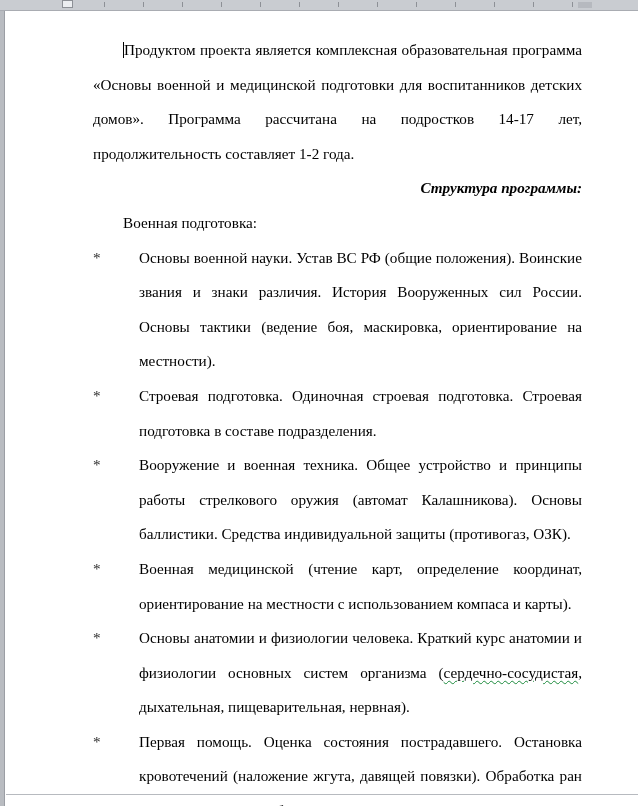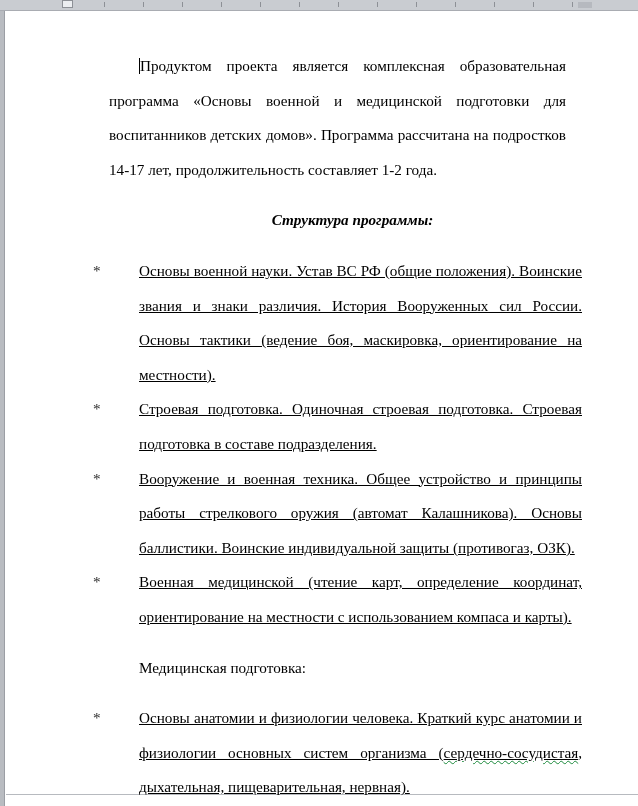--- a/index.html
+++ b/index.html
@@ -98,37 +98,37 @@
     left: 87px;
     width: 489px;
     color: #000000;
     font-size: 15.2px;
     line-height: 34.6px;
     text-align: justify;
     text-justify: inter-word;
   }
 
   #doc p {
-    margin: 16px;
+    margin: 0;
     padding: 0;
     font-family: Liberation Serif, serif;
   }
 
   
   p.body-para {
     text-indent: 30px;
     text-align: justify;
   }
 
   
   p.head-bi {
     text-indent: 30px;
     font-weight: bold;
     font-style: italic;
-    text-align: center;
+    text-align: right;
   }
 
   
   p.head-i {
     text-indent: 30px;
     font-style: italic;
     text-align: left;
   }
 
   
@@ -149,21 +149,20 @@
     font-size: 15.2px;
     line-height: 34.6px;
     color: #2b2b2b;
     user-select: none;
   }
   .li .li-text {
     flex: 1 1 auto;
     text-align: justify;
     text-justify: inter-word;
     text-indent: 0;
-    text-decoration: underline;
   }
   
   .li .li-text, p.body-para {
     -webkit-hyphens: none;
     hyphens: none;
   }
 
   
   .squiggle {
     text-decoration: underline;
@@ -216,42 +215,42 @@
 
   <div id="page">
 
     <div id="doc">
 
       <p class="body-para nj"><span class="caret"></span><span>Продуктом проекта является комплексная образовательная программа «Основы военной и медицинской подготовки для воспитанников детских домов». Программа рассчитана на подростков 14-17 лет, продолжительность составляет 1-2 года.</span></p>
 
       <p class="head-bi">Структура программы:</p>
 
 
+      <p class="subhead"> Военная подготовка:</p>
 
       <div class="li">
         <span class="li-mark">*</span>
         <span class="li-text nj">Основы военной науки. Устав ВС РФ (общие положения). Воинские звания и знаки различия. История Вооруженных сил России. Основы тактики (ведение боя, маскировка, ориентирование на местности).</span>
       </div>
 
       <div class="li">
         <span class="li-mark">*</span>
         <span class="li-text nj">Строевая подготовка. Одиночная строевая подготовка. Строевая подготовка в составе подразделения.</span>
       </div>
 
       <div class="li">
         <span class="li-mark">*</span>
-        <span class="li-text nj">Вооружение и военная техника. Общее устройство и принципы работы стрелкового оружия (автомат Калашникова). Основы баллистики. Воинские индивидуальной защиты (противогаз, ОЗК).</span>
+        <span class="li-text nj">Вооружение и военная техника. Общее устройство и принципы работы стрелкового оружия (автомат Калашникова). Основы баллистики. Средства индивидуальной защиты (противогаз, ОЗК).</span>
       </div>
 
       <div class="li">
         <span class="li-mark">*</span>
         <span class="li-text nj">Военная медицинской (чтение карт, определение координат, ориентирование на местности с использованием компаса и карты).</span>
       </div>
 
-      <p class="subhead">Медицинская подготовка:</p>
 
       <div class="li">
         <span class="li-mark">*</span>
         <span class="li-text nj"><span>Основы анатомии и физиологии человека. Краткий курс анатомии и физиологии основных систем организма (</span><span class="squiggle">сердечно-сосудистая</span><span>, дыхательная, пищеварительная, нервная).</span></span>
       </div>
 
       <div class="li">
         <span class="li-mark">*</span>
         <span class="li-text nj">Первая помощь. Оценка состояния пострадавшего. Остановка кровотечений (наложение жгута, давящей повязки). Обработка ран и ожогов. Иммобилизация переломов. Сердечно-легочная реанимация (СЛР). Первая помощь при отравлениях. Транспортировка пострадавших.</span>
       </div>

